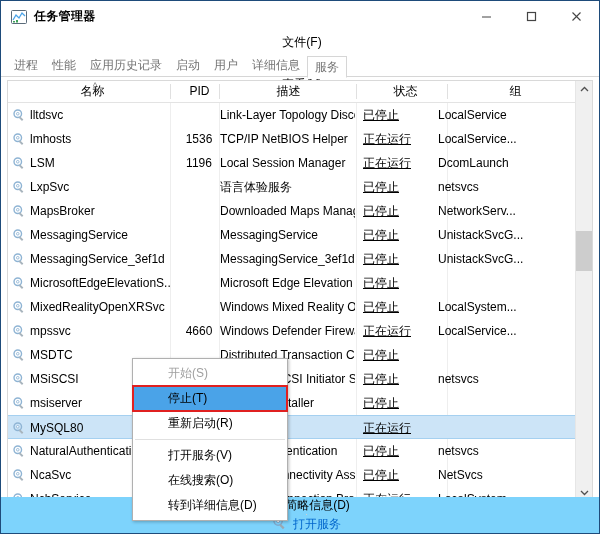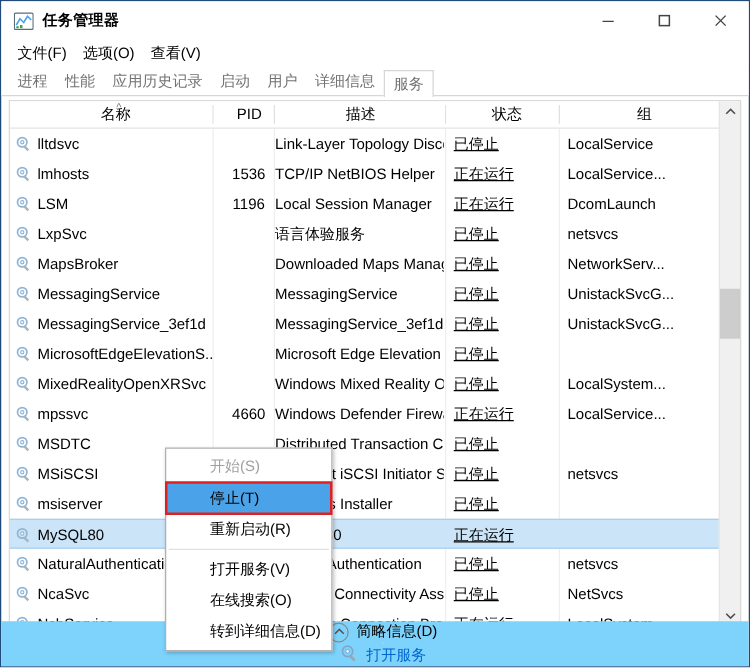--- a/index.html
+++ b/index.html
@@ -66,24 +66,25 @@
     color: #333;
     font-size: 12px;
     background: transparent;
   }
   .win-btn svg { display: block; }
 
   
   .menubar {
     height: 22px;
     display: flex;
-    align-items: flex-start;
+    align-items: center;
     padding-left: 9px;
     gap: 0px;
     background: #ffffff;
+    flex-direction: column;
   }
   .menu-item {
     font-size: 12px;
     color: #000;
     padding: 2px 9px 2px 4px;
     white-space: nowrap;
   }
 
   
   .tabstrip {
@@ -188,21 +189,21 @@
     font-size: 12px;
     color: #000;
     box-sizing: border-box;
     white-space: nowrap;
     overflow: hidden;
   }
   .cell.name   { left: 0;   width: 163px; padding-left: 22px; }
   .cell.pid    { left: 163px; width: 48px; text-align: center; padding-left: 8px;}
   .cell.desc   { left: 212px; width: 135px; padding-left: 0px; }
   .cell.status { left: 349px; width: 90px; padding-left: 6px; }
-  .cell.group  { left: 440px; width: 130px; padding-left: 6px; }
+  .cell.group  { left: 424px; width: 130px; padding-left: 6px; }
 
   .col-line {
     position: absolute;
     top: 0; bottom: 0;
     width: 1px;
     background: #eeeeee;
   }
 
   .svc-icon {
     position: absolute;
@@ -655,21 +656,21 @@
       </div>
       <div class="vs-thumb" style="top:150px; height:40px;"></div>
       <div class="vs-btn bottom">
         <svg width="9" height="7" viewBox="0 0 9 7">
             <polyline points="1,2 4.5,5.5 8,2" fill="none" stroke="#505050" stroke-width="1.3"></polyline>
           </svg>
       </div>
     </div>
   </div>
 
-  <div class="ctxmenu" style="left:131px; top:357px; width:134px;">
+  <div class="ctxmenu" style="left:131px; top:357px; width:156px;">
     <div id="ctx-host">
         <div class="ctx-item disabled">开始(S)</div>
         <div class="ctx-item highlight">停止(T)</div>
         <div class="ctx-item">重新启动(R)</div>
         <div class="ctx-sep"></div>
         <div class="ctx-item">打开服务(V)</div>
         <div class="ctx-item">在线搜索(O)</div>
         <div class="ctx-item">转到详细信息(D)</div>
       </div>
   </div>

